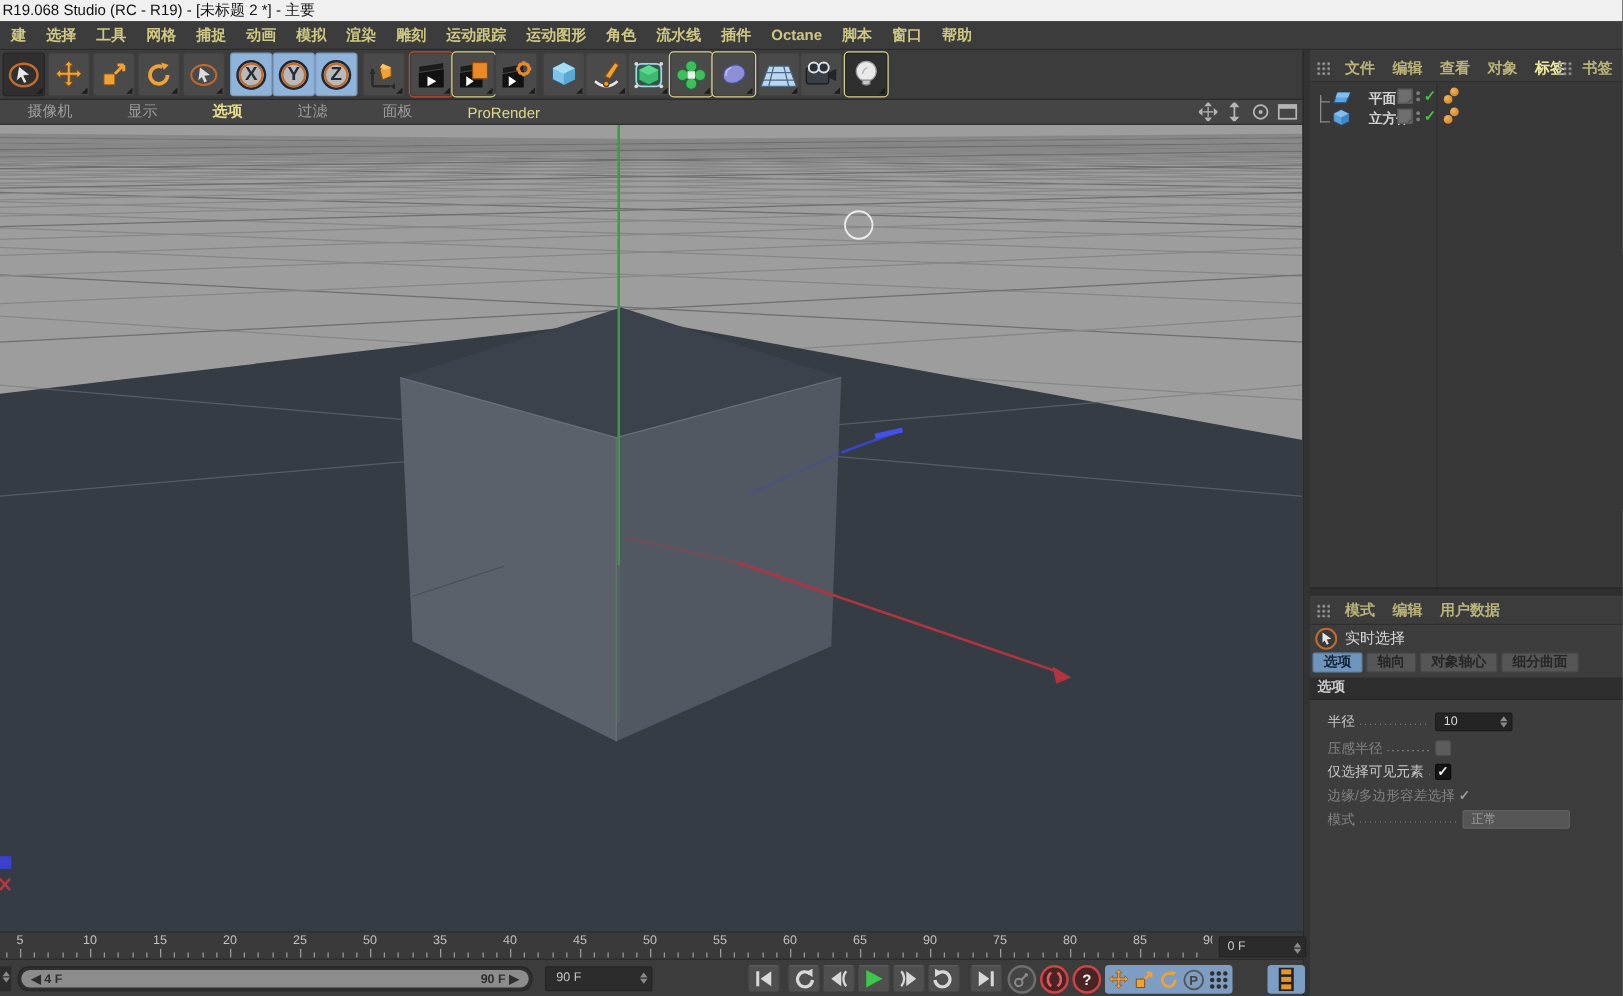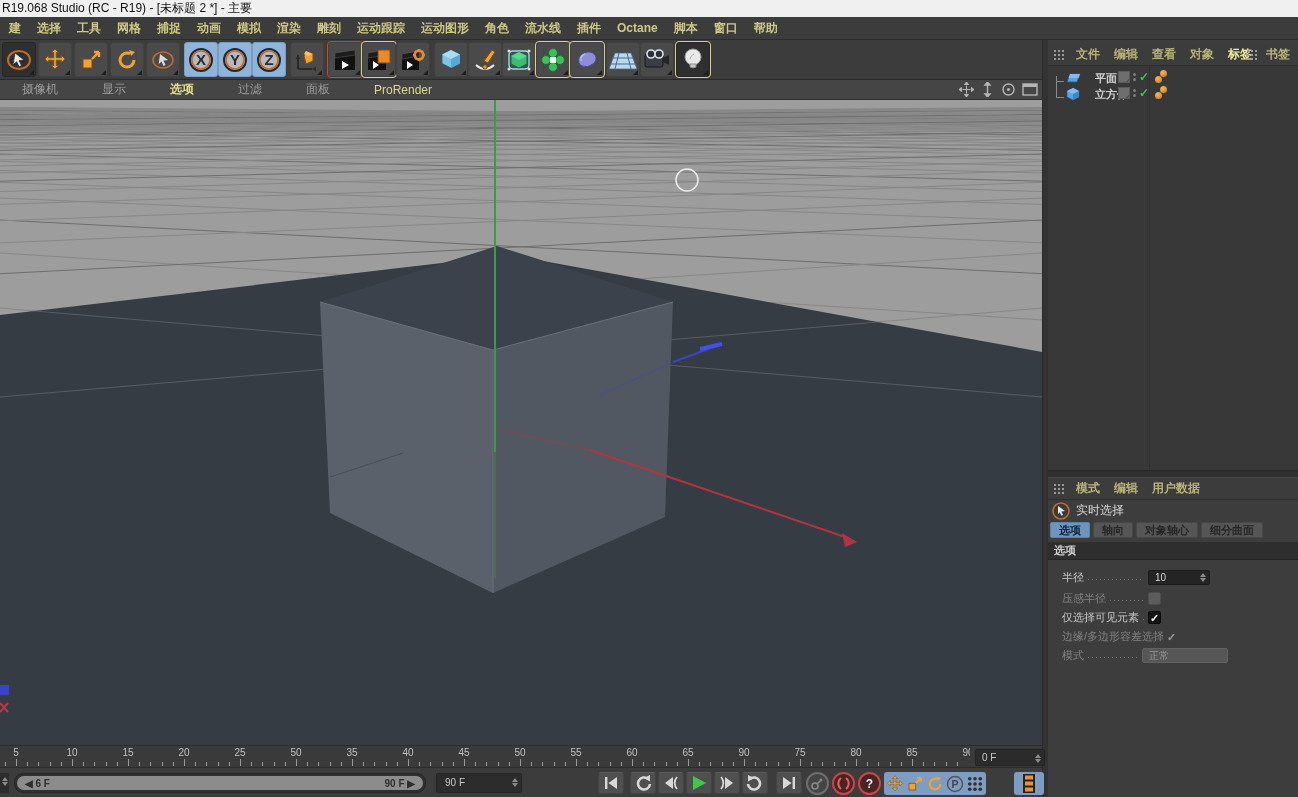--- a/index.html
+++ b/index.html
@@ -616,21 +616,21 @@
 
   <div id="transport" class="abs">
     <div id="cropfield">
       <span class="spin" style="right:0">
           <i class="up"></i>
           <i class="dn"></i>
         </span>
     </div>
     <div id="rangeslider">
       <div id="rangebar">
-        <span>◀ 6 F</span>
+        <span>◀ 4 F</span>
         <span>90 F ▶</span>
       </div>
     </div>
     <div id="endframe">
       <span>90 F</span>
       <span class="spin">
           <i class="up"></i>
           <i class="dn"></i>
         </span>
     </div>
@@ -839,19 +839,19 @@
     </div>
 
     <div class="frow" style="top:587px">
       <span class="flabel dis">边缘/多边形容差选择</span>
       <span class="chk dison" style="margin-right:133px;margin-left:2px">✓</span>
     </div>
 
     <div class="frow" style="top:606px">
       <span class="flabel dis">模式</span>
       <span class="leader"></span>
-      <span class="ddfield" style="margin-right:66px">
+      <span class="ddfield" style="margin-right:38px">
         <span>正常</span>
       </span>
     </div>
   </div>
 
 </div>
 
 </body></html>

